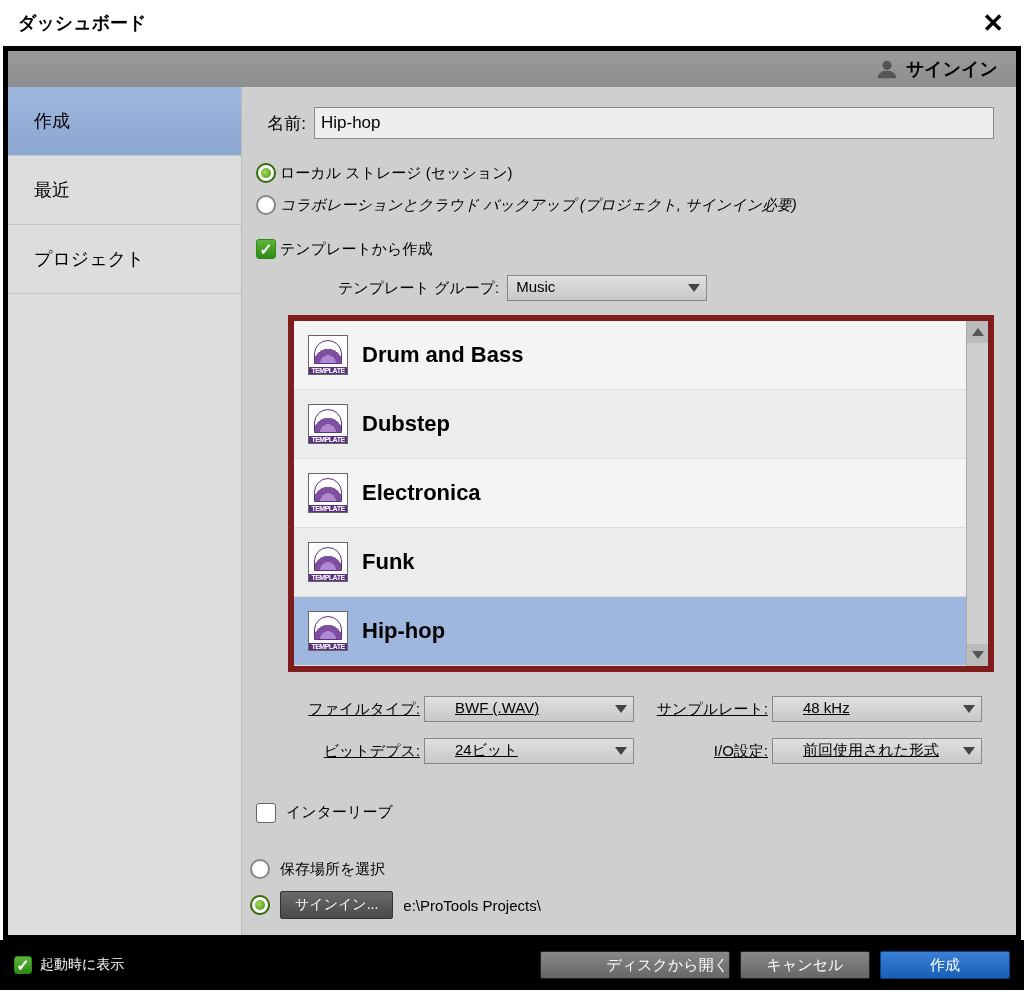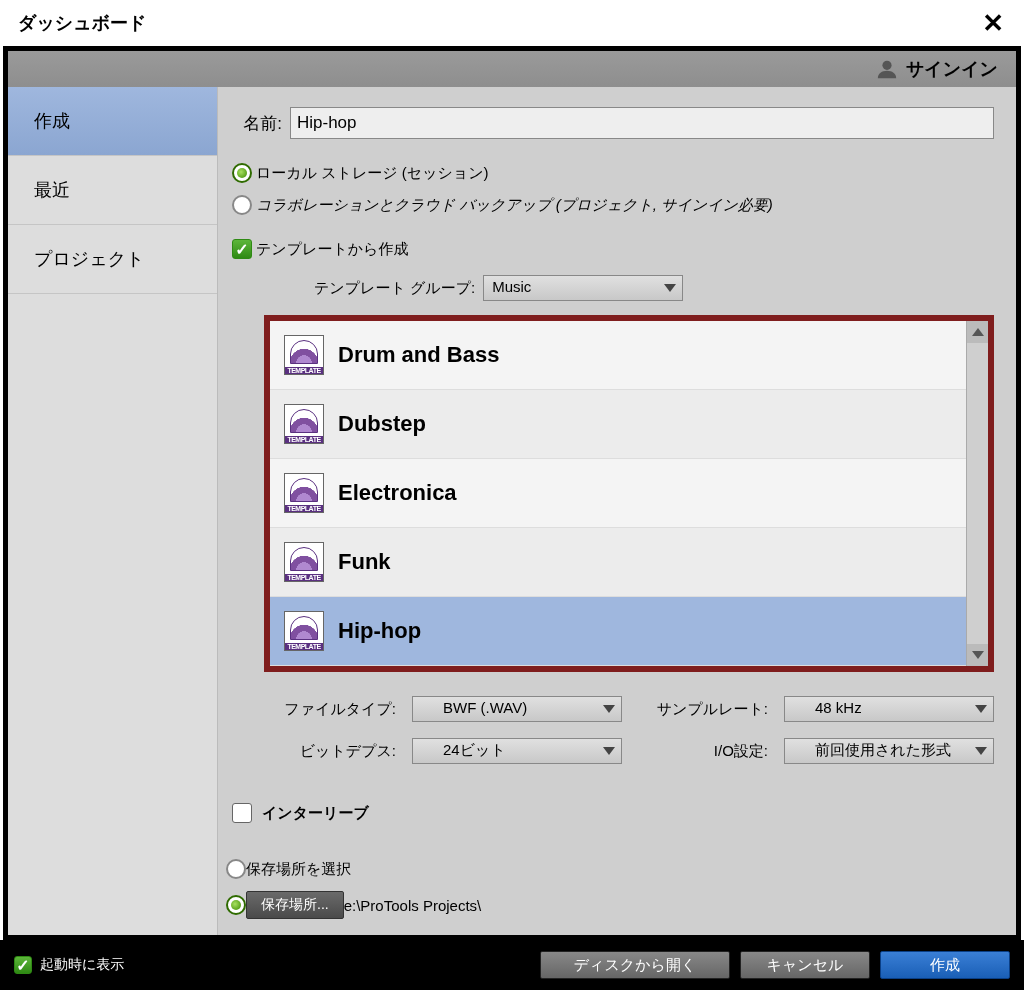--- a/index.html
+++ b/index.html
@@ -134,48 +134,48 @@
   }
   .tscroll .tri-down {
     border-left: 6px solid transparent; border-right: 6px solid transparent;
     border-top: 8px solid #555;
   }
   .tscroll .thumb { flex: 1; margin: 2px; }
   
   .settings {
     display: grid;
     grid-template-columns: 130px 210px 130px 210px;
-    gap: 16px 16px; align-items: center;
-    margin-left: 40px; margin-bottom: 33px;
+    gap: 16px 4px; align-items: center;
+    margin-left: 40px; margin-bottom: 33px; text-decoration: underline;
   }
   .settings .lbl { text-align: right; font-size: 15px; }
   .settings .combo { min-width: 200px; padding-left: 30px; }
   
-  .il-row { display: flex; align-items: center; gap: 10px; margin: 6px 0 30px 6px; font-weight: bold; }
-  
-  .save-row { display: flex; align-items: center; margin: 6px 0; }
+  .il-row { display: flex; gap: 10px; margin: 6px 0 30px 6px; }
+  
+  .save-row { display: flex; align-items: center; gap: 10px; margin: 6px 0; }
   .btn-small {
     background: linear-gradient(#6a6a6a, #4a4a4a); color: #fff;
     border: 1px solid #333; padding: 4px 14px; font-size: 14px;
     cursor: pointer; border-radius: 2px;
   }
   
   .bottombar {
     height: 50px; background: #000; color: #fff;
     display: flex; align-items: center; padding: 0 14px;
     gap: 10px;
   }
   .bottombar .left { display: flex; align-items: center; gap: 8px; flex: 1; }
   .bottombar .checkbox { width: 18px; height: 18px; }
   .footer-btn {
     min-width: 130px; height: 28px; border: 1px solid #222;
     background: linear-gradient(#888, #666); color: #fff;
     font-size: 15px; cursor: pointer; border-radius: 2px;
   }
-  .footer-btn.wide { min-width: 190px; }
+  .footer-btn.wide { min-width: 190px; text-align: right; }
   .footer-btn.primary {
     background: linear-gradient(#3a7fd6, #1a5fb6);
     border-color: #0a3f86;
   }
 </style>
 </head>
 <body>
 
 <div class="titlebar">
   <span>ダッシュボード</span>
@@ -310,21 +310,21 @@
         <span class="checkbox"></span>
         <span>インターリーブ</span>
       </div>
 
       <div class="save-row">
         <span class="radio"></span>
         <span>保存場所を選択</span>
       </div>
       <div class="save-row">
         <span class="radio sel"></span>
-        <button class="btn-small">保存場所...</button>
+        <button class="btn-small">サインイン...</button>
         <span>e:\ProTools Projects\</span>
       </div>
 
     </div>
   </div>
 </div>
 
 <div class="bottombar">
   <div class="left">
     <span class="checkbox sel"></span>

